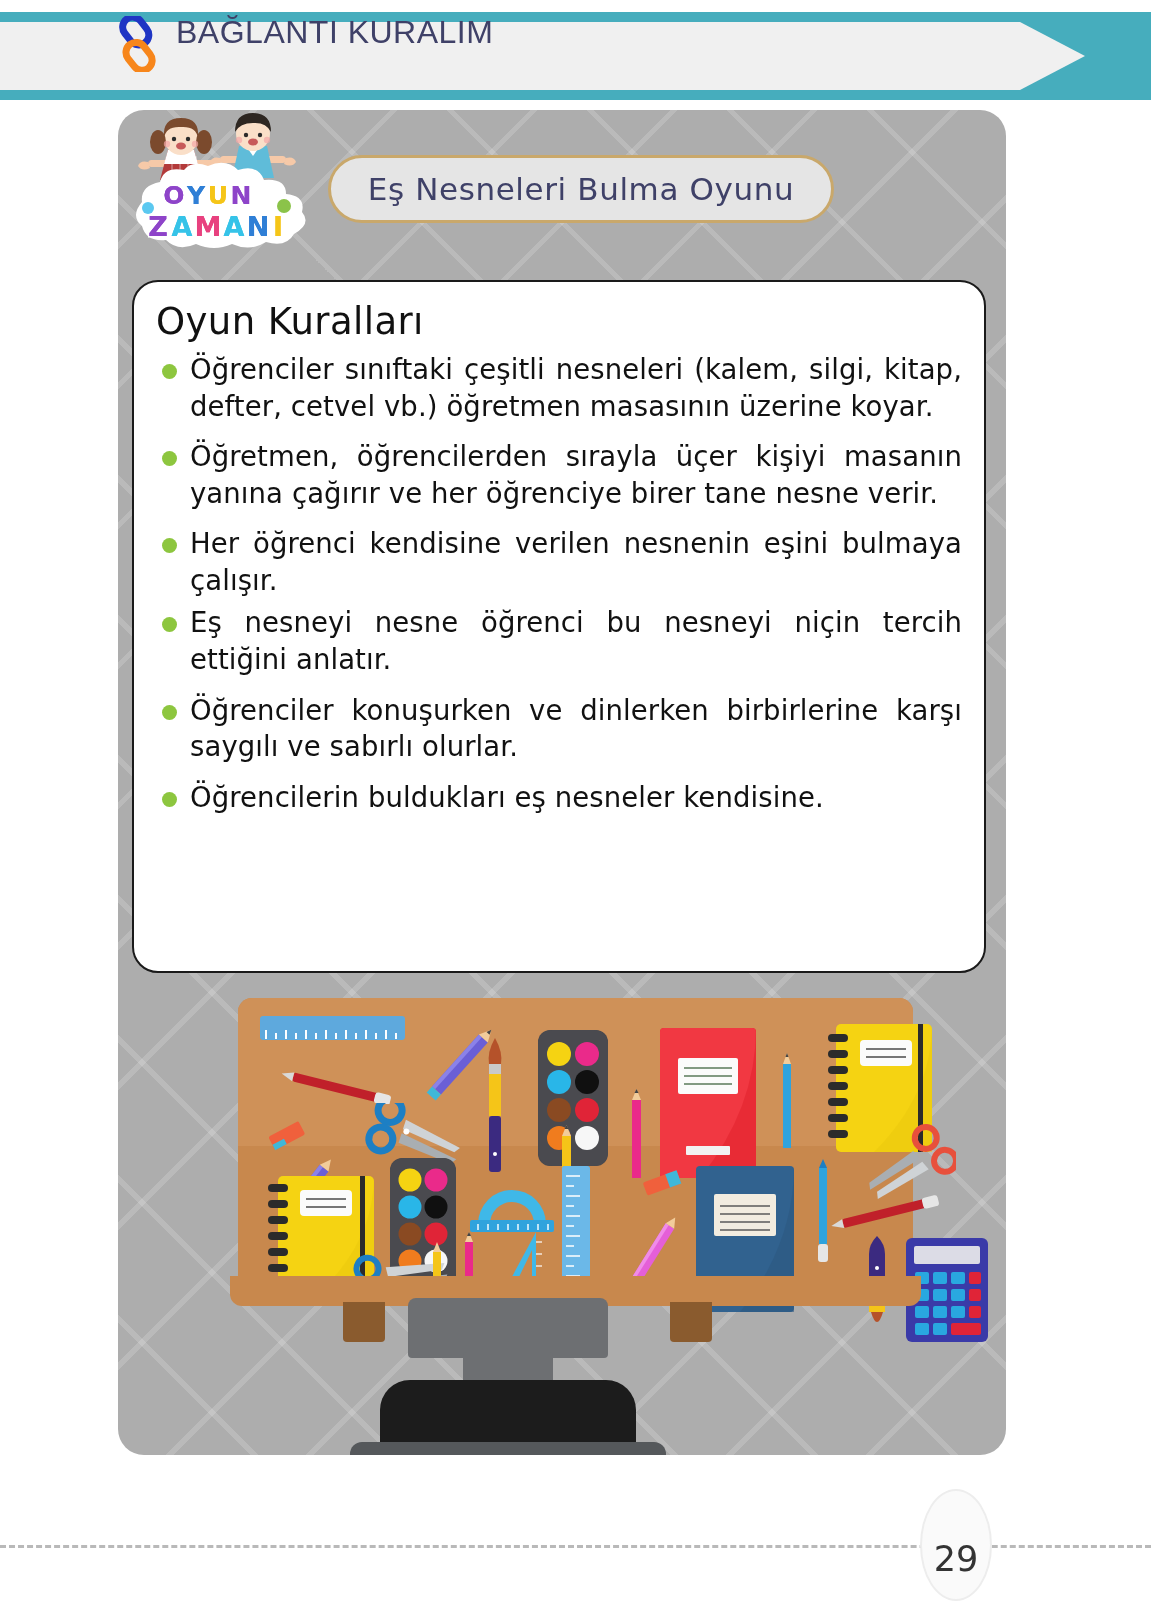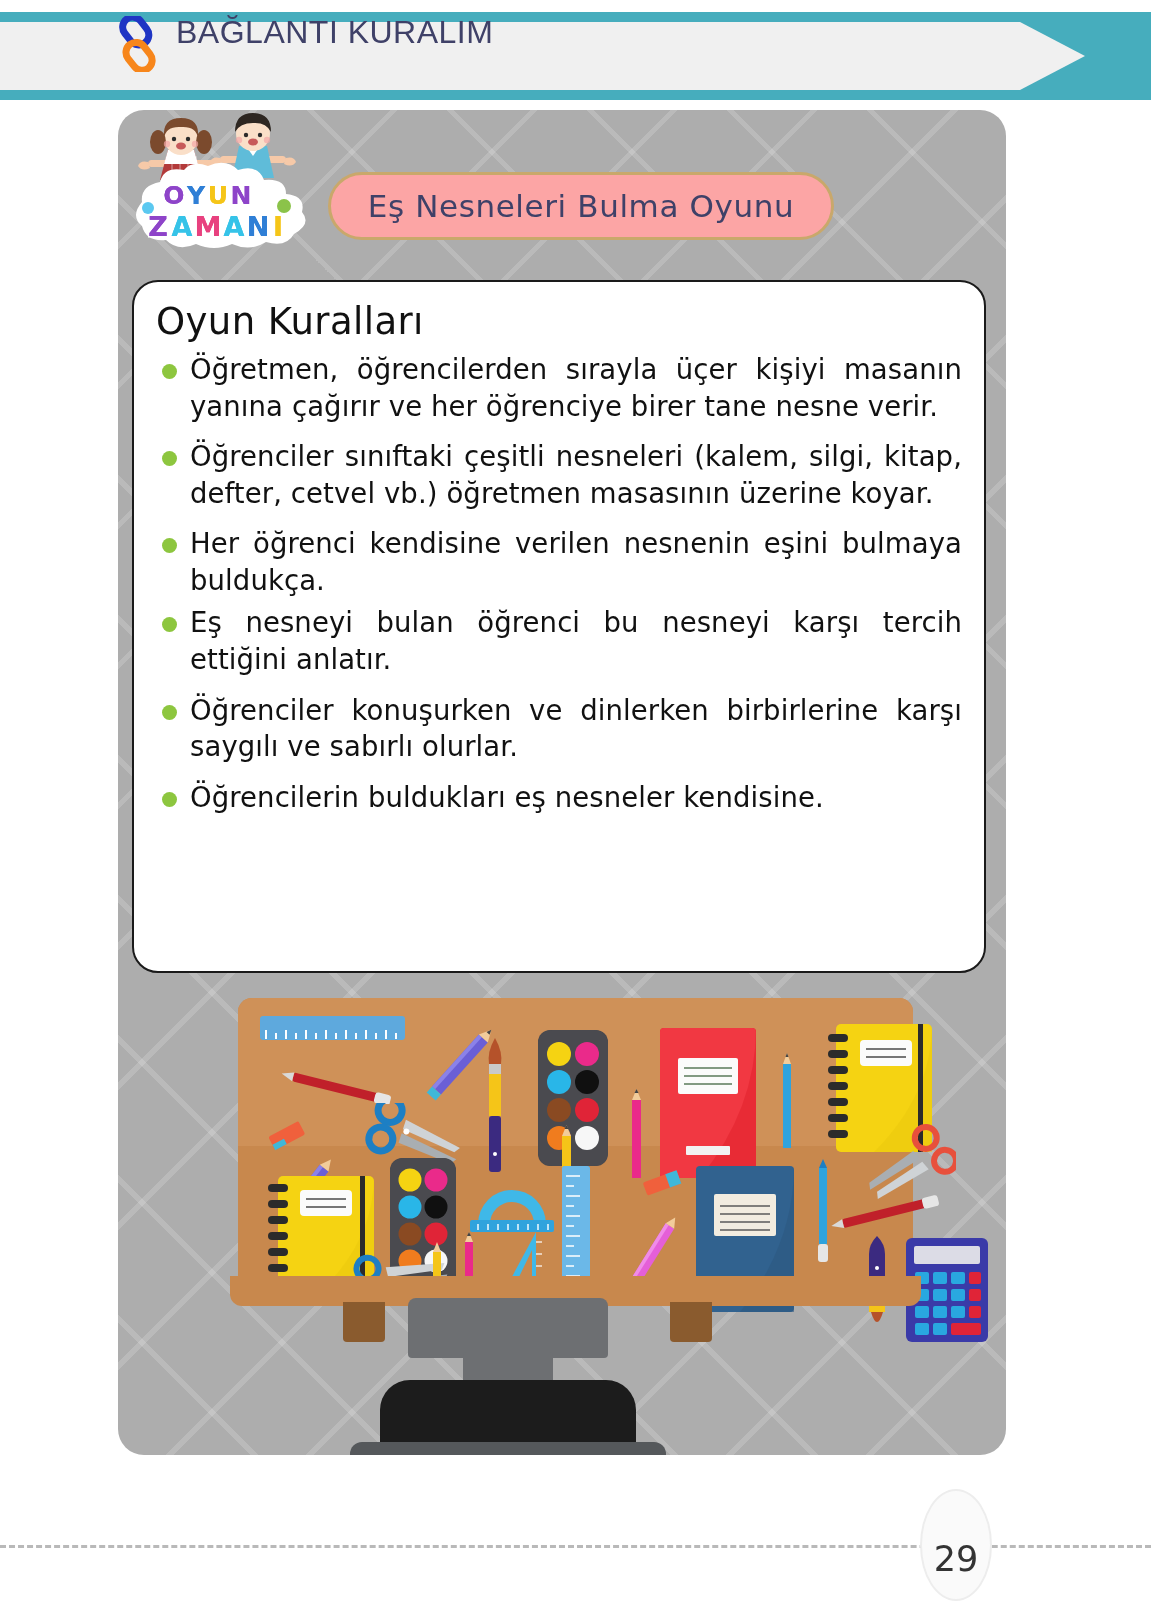--- a/index.html
+++ b/index.html
@@ -51,22 +51,22 @@
   .badge{
     position:absolute;left:6px;top:0px;width:200px;height:150px;
   }
   .kid{position:absolute;}
   .cloud{
     position:absolute;left:10px;top:52px;width:178px;height:88px;
   }
 
   
   .title-pill{
-    position:absolute;left:210px;top:62px;width:500px;height:62px;
-    background:#fca5a5;
+    position:absolute;left:210px;top:45px;width:500px;height:62px;
+    background:#e5e5e5;
     border:3px solid #c9a86b;
     border-radius:34px;
     display:flex;align-items:center;justify-content:center;
   }
   .title-pill span{
     font-family:"DejaVu Sans", sans-serif;
     font-size:31px;color:#3f4168;letter-spacing:0.6px;
   }
 
   
@@ -253,24 +253,24 @@
     </svg>
   </div>
 
   <div class="title-pill">
     <span>Eş Nesneleri Bulma Oyunu</span>
   </div>
 
   <div class="rules-card">
     <div class="rules-title">Oyun Kuralları</div>
     <ul class="rules-list">
+      <li class="rule-item">Öğrenciler sınıftaki çeşitli nesneleri (kalem, silgi, kitap, defter, cetvel vb.) öğretmen masasının üzerine koyar.</li>
       <li class="rule-item">Öğretmen, öğrencilerden sırayla üçer kişiyi masanın yanına çağırır ve her öğrenciye birer tane nesne verir.</li>
-      <li class="rule-item">Öğrenciler sınıftaki çeşitli nesneleri (kalem, silgi, kitap, defter, cetvel vb.) öğretmen masasının üzerine koyar.</li>
-      <li class="rule-item tight">Her öğrenci kendisine verilen nesnenin eşini bulmaya buldukça.</li>
-      <li class="rule-item">Eş nesneyi bulan öğrenci bu nesneyi karşı tercih ettiğini anlatır.</li>
+      <li class="rule-item tight">Her öğrenci kendisine verilen nesnenin eşini bulmaya çalışır.</li>
+      <li class="rule-item">Eş nesneyi nesne öğrenci bu nesneyi niçin tercih ettiğini anlatır.</li>
       <li class="rule-item">Öğrenciler konuşurken ve dinlerken birbirlerine karşı saygılı ve sabırlı olurlar.</li>
       <li class="rule-item">Öğrencilerin buldukları eş nesneler kendisine.</li>
     </ul>
   </div>
 
   <div class="desk-area">
     <div class="desk-top">
       <div class="desk-top-light"></div>
 
       <div class="it ruler-blue" style="left:22px;top:18px;width:145px;height:24px;">

